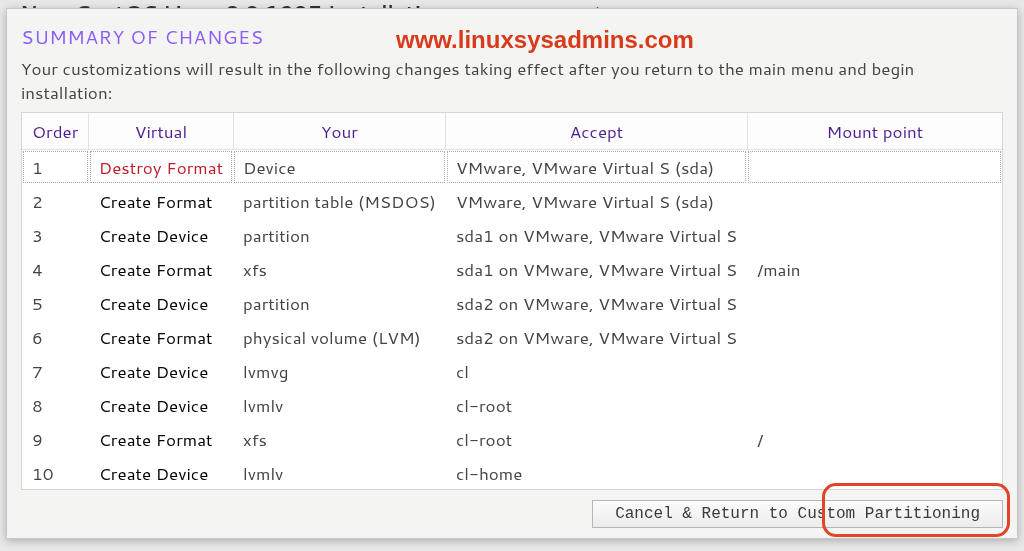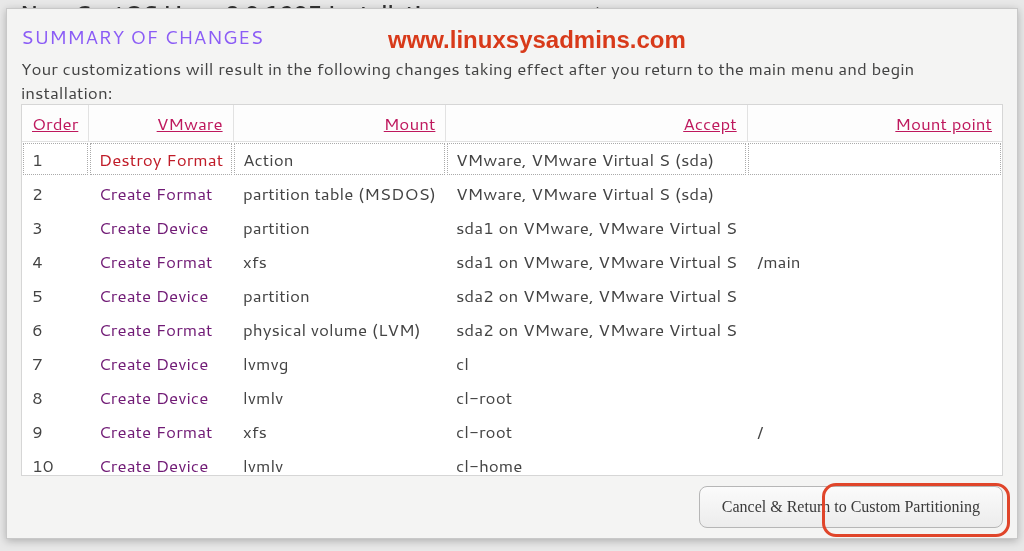--- a/index.html
+++ b/index.html
@@ -42,83 +42,83 @@
     }
     .dialog-title {
       font-size: 19px;
       color: #8b5cf6;
       letter-spacing: 0.5px;
       margin-bottom: 6px;
     }
     .watermark {
       position: absolute;
       top: 26px;
-      left: 388px;
+      left: 396px;
       font-size: 24px;
       font-weight: bold;
       color: #d83a1a;
       font-family: "Comic Sans MS", cursive, sans-serif;
     }
     .dialog-desc {
       font-size: 17px;
       color: #444;
+      margin-bottom: 8px;
     }
     .table-wrap {
       flex: 1;
       border: 1px solid #d6d6d6;
       background: #fff;
       overflow-y: auto;
     }
     table {
       width: 100%;
       border-collapse: collapse;
       font-size: 17px;
       color: #444;
     }
     thead th {
-      text-align: right;
+      text-align: center;
       font-weight: normal;
-      color: #be185d;
+      color: #4c1d95;
       padding: 6px 10px 6px 10px;
       border-bottom: 1px solid #e2e2e2;
       border-right: 1px solid #e2e2e2;
       background: #fdfdfd;
-      text-decoration: underline;
     }
     thead th:last-child { border-right: none; }
     tbody td {
       padding: 5px 10px;
       vertical-align: middle;
       white-space: nowrap;
     }
     tbody tr.selected td {
       outline: 1px dotted #aaa;
       outline-offset: -2px;
     }
     .col-order { width: 62px; }
     .col-action { width: 134px; }
     .col-type { width: 208px; }
     .col-device { width: 290px; }
     .action-destroy { color: #c01c28; }
-    .action-create { color: #701a75; }
+    .action-create { color: #000000; }
     .button-bar {
       display: flex;
       justify-content: flex-end;
       gap: 12px;
       padding-top: 10px;
     }
     .btn {
       background: linear-gradient(to bottom, #fbfbfb, #ececec);
       border: 1px solid #b6b6b6;
-      border-radius: 8px;
-      padding: 11px 22px;
+      border-radius: 0;
+      padding: 4px 22px;
       font-size: 16px;
       color: #3a3a3a;
       cursor: pointer;
-      font-family: Liberation Serif, serif;
+      font-family: Liberation Mono, monospace;
     }
     .highlight-ring {
       position: absolute;
       right: 14px;
       bottom: 14px;
       width: 188px;
       height: 54px;
       border: 3px solid #e0452a;
       border-radius: 14px;
       pointer-events: none;
@@ -139,31 +139,31 @@
       <colgroup>
         <col class="col-order">
           <col class="col-action">
           <col class="col-type">
           <col class="col-device">
           <col>
       </colgroup>
       <thead>
         <tr>
           <th>Order</th>
-          <th>VMware</th>
-          <th>Mount</th>
+          <th>Virtual</th>
+          <th>Your</th>
           <th>Accept</th>
           <th>Mount point</th>
         </tr>
       </thead>
       <tbody id="rows-body">
           <tr class="selected">
             <td>1</td>
             <td class="action-destroy">Destroy Format</td>
-            <td>Action</td>
+            <td>Device</td>
             <td>VMware, VMware Virtual S (sda)</td>
             <td></td>
           </tr>
           <tr>
             <td>2</td>
             <td class="action-create">Create Format</td>
             <td>partition table (MSDOS)</td>
             <td>VMware, VMware Virtual S (sda)</td>
             <td></td>
           </tr>

